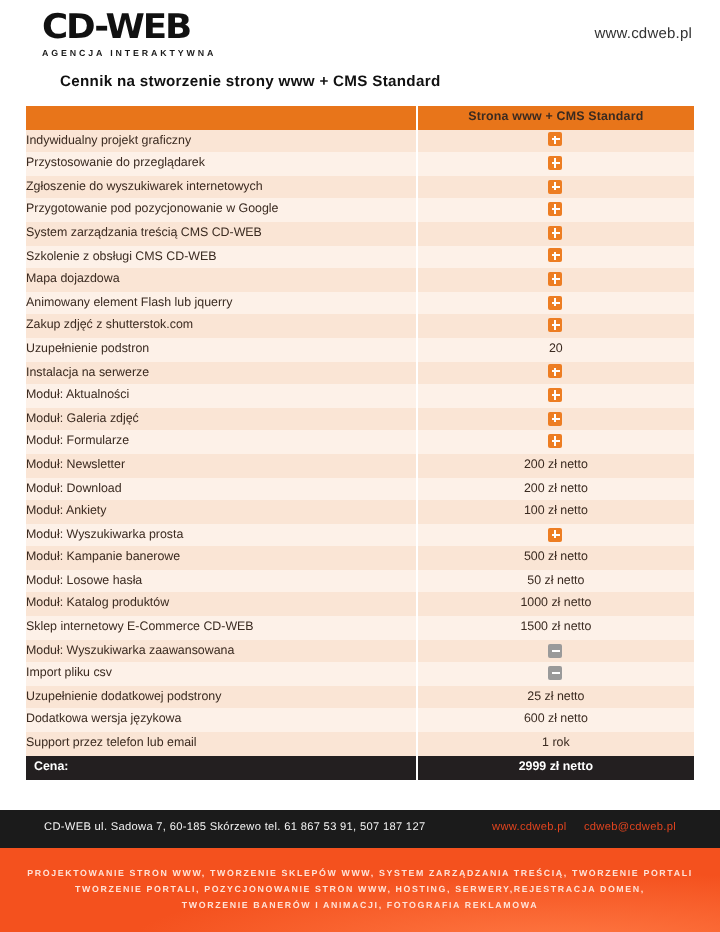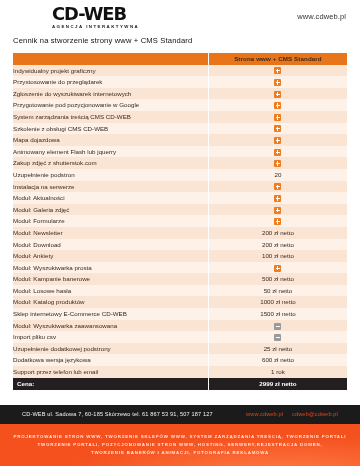--- a/index.html
+++ b/index.html
@@ -12,21 +12,20 @@
     background: #ffffff;
     font-family: "Liberation Sans", sans-serif;
     overflow: hidden;
     position: relative;
   }
 
   
   .header {
     position: relative;
     height: 32px;
-    margin-left: 31px;
   }
   .logo-block {
     position: absolute;
     left: 21px;
     top: 7px;
     width: 140px;
   }
   .logo-word {
     font-family: "DejaVu Sans", sans-serif;
     font-weight: bold;
@@ -51,24 +50,24 @@
     right: 14px;
     top: 12px;
     font-size: 7.5px;
     color: #333333;
     letter-spacing: 0.1px;
   }
 
   
   .doc-title {
     position: absolute;
-    left: 13px;
+    left: 30px;
     top: 36px;
     font-size: 7.6px;
-    font-weight: normal;
+    font-weight: bold;
     color: #111111;
     letter-spacing: 0.15px;
     text-align: center;
   }
 
   
   .table-wrap {
     position: absolute;
     left: 13px;
     top: 53px;

